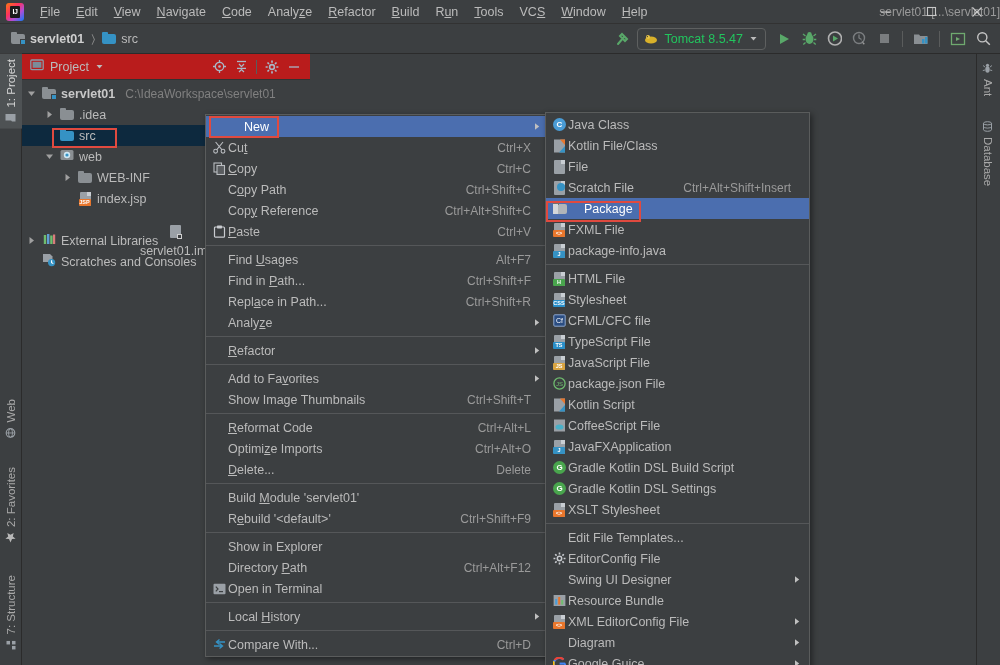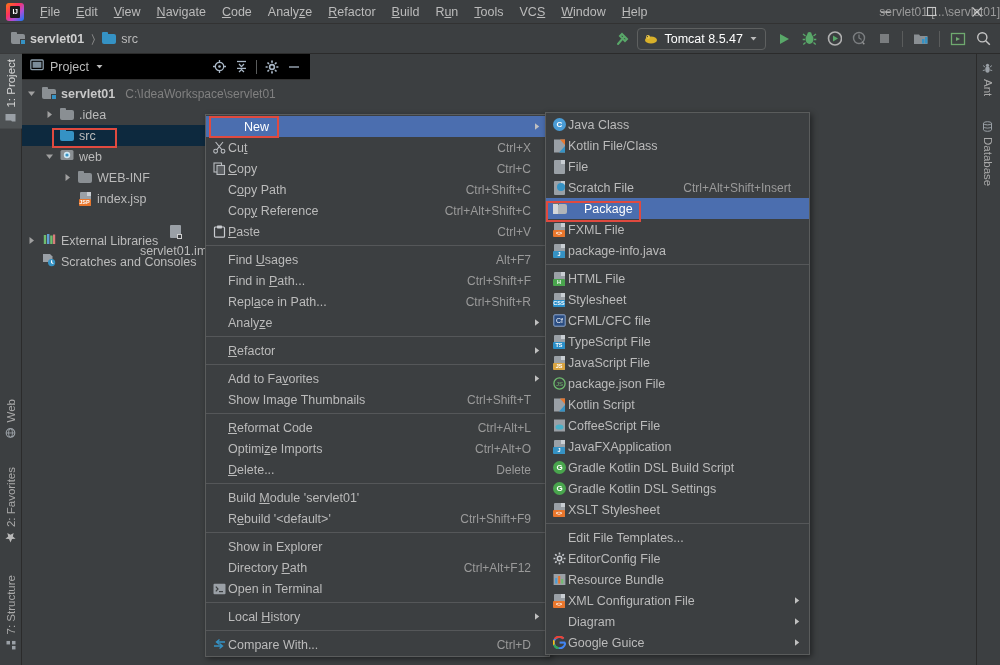--- a/index.html
+++ b/index.html
@@ -72,21 +72,21 @@
 
   .toolright { margin-left: auto; display: flex; align-items: center; gap: 3px; padding-right: 6px; }
   .tbtn {
     width: 22px; height: 22px; display: flex; align-items: center; justify-content: center;
     border-radius: 3px;
   }
   .runconfig {
     display: flex; align-items: center; gap: 6px;
     height: 22px; padding: 0 7px 0 6px;
     border: 1px solid #5e6060; border-radius: 4px;
-    color: #ffffff; font-size: 12.5px; margin-right: 4px;
+    color: #22c55e; font-size: 12.5px; margin-right: 4px;
   }
   .tsep { width: 1px; height: 16px; background: #5a5c5c; margin: 0 4px; }
 
   
   .stripe-left {
     position: absolute; left: 0; top: 54px; width: 22px; height: 611px;
     background: #3c3f41; border-right: 1px solid #2b2b2b;
   }
   .stripe-right {
     position: absolute; right: 0; top: 54px; width: 24px; height: 611px;
@@ -101,21 +101,21 @@
   .vtab.rtl { writing-mode: vertical-rl; transform: rotate(180deg); }
   .vicon { display: inline-block; }
 
   
   .projpanel {
     position: absolute; left: 22px; top: 54px; width: 288px; height: 611px;
     background: #3c3f41;
   }
   .proj-header {
     height: 26px; display: flex; align-items: center; padding: 0 6px 0 8px;
-    background: #000000; border-bottom: 1px solid #323232;
+    background: #b91c1c; border-bottom: 1px solid #323232;
   }
   .proj-title { font-size: 12.5px; color: #bbbbbb; margin-left: 6px; }
   .proj-header .hicons { margin-left: auto; display: flex; align-items: center; gap: 2px; }
   .hicon { width: 20px; height: 20px; display: flex; align-items: center; justify-content: center; }
   .hsep { width: 1px; height: 14px; background: #5a5c5c; margin: 0 3px; }
 
   .tree { background: #3c3f41; padding-top: 3px; font-size: 12.5px; }
   .trow {
     height: 21px; display: flex; align-items: center; gap: 5px;
     padding-right: 4px; white-space: nowrap; position: relative;
@@ -947,40 +947,49 @@
         <span class="cm-ico">
           <svg width="13" height="13" viewBox="0 0 13 13">
             <circle cx="6.5" cy="6.5" r="2.2" fill="none" stroke="#c9ccd0" stroke-width="1.5"></circle>
             <path d="M6.5 0.5 v1.9 M6.5 10.6 v1.9 M0.5 6.5 h1.9 M10.6 6.5 h1.9 M2.2 2.2 l1.4 1.4 M9.4 9.4 l1.4 1.4 M10.8 2.2 L9.4 3.6 M3.6 9.4 L2.2 10.8" stroke="#c9ccd0" stroke-width="1.6"></path>
           </svg>
         </span>
         <span class="cm-label">EditorConfig File</span>
         <span class="cm-arrow"></span>
       </div>
       <div class="cm-row">
+        <span class="cm-ico"></span>
+        <span class="cm-label">Swing UI Designer</span>
+        <span class="cm-arrow">
+          <svg width="8" height="9" viewBox="0 0 8 9">
+            <path d="M2 1.3 L6.2 4.5 L2 7.7 Z" fill="currentColor"></path>
+          </svg>
+        </span>
+      </div>
+      <div class="cm-row">
         <span class="cm-ico">
           <svg width="13" height="13" viewBox="0 0 13 13">
             <rect x="0.6" y="1" width="11.8" height="11" fill="#9aa0a6"></rect>
             <rect x="2.2" y="5" width="2" height="5.6" fill="#4a9cd6"></rect>
             <rect x="5.2" y="3" width="2" height="7.6" fill="#e8762c"></rect>
             <rect x="8.2" y="6" width="2" height="4.6" fill="#6fbd6f"></rect>
           </svg>
         </span>
         <span class="cm-label">Resource Bundle</span>
         <span class="cm-arrow"></span>
       </div>
       <div class="cm-row">
         <span class="cm-ico">
           <span class="fi">
             <span class="sheet"></span>
             <span class="fold"></span>
             <span class="tag" style="background:#e8762c">&lt;&gt;</span>
           </span>
         </span>
-        <span class="cm-label">XML Configuration File</span>
+        <span class="cm-label">XML EditorConfig File</span>
         <span class="cm-arrow">
           <svg width="8" height="9" viewBox="0 0 8 9">
             <path d="M2 1.3 L6.2 4.5 L2 7.7 Z" fill="currentColor"></path>
           </svg>
         </span>
       </div>
       <div class="cm-row">
         <span class="cm-ico"></span>
         <span class="cm-label">Diagram</span>
         <span class="cm-arrow">

